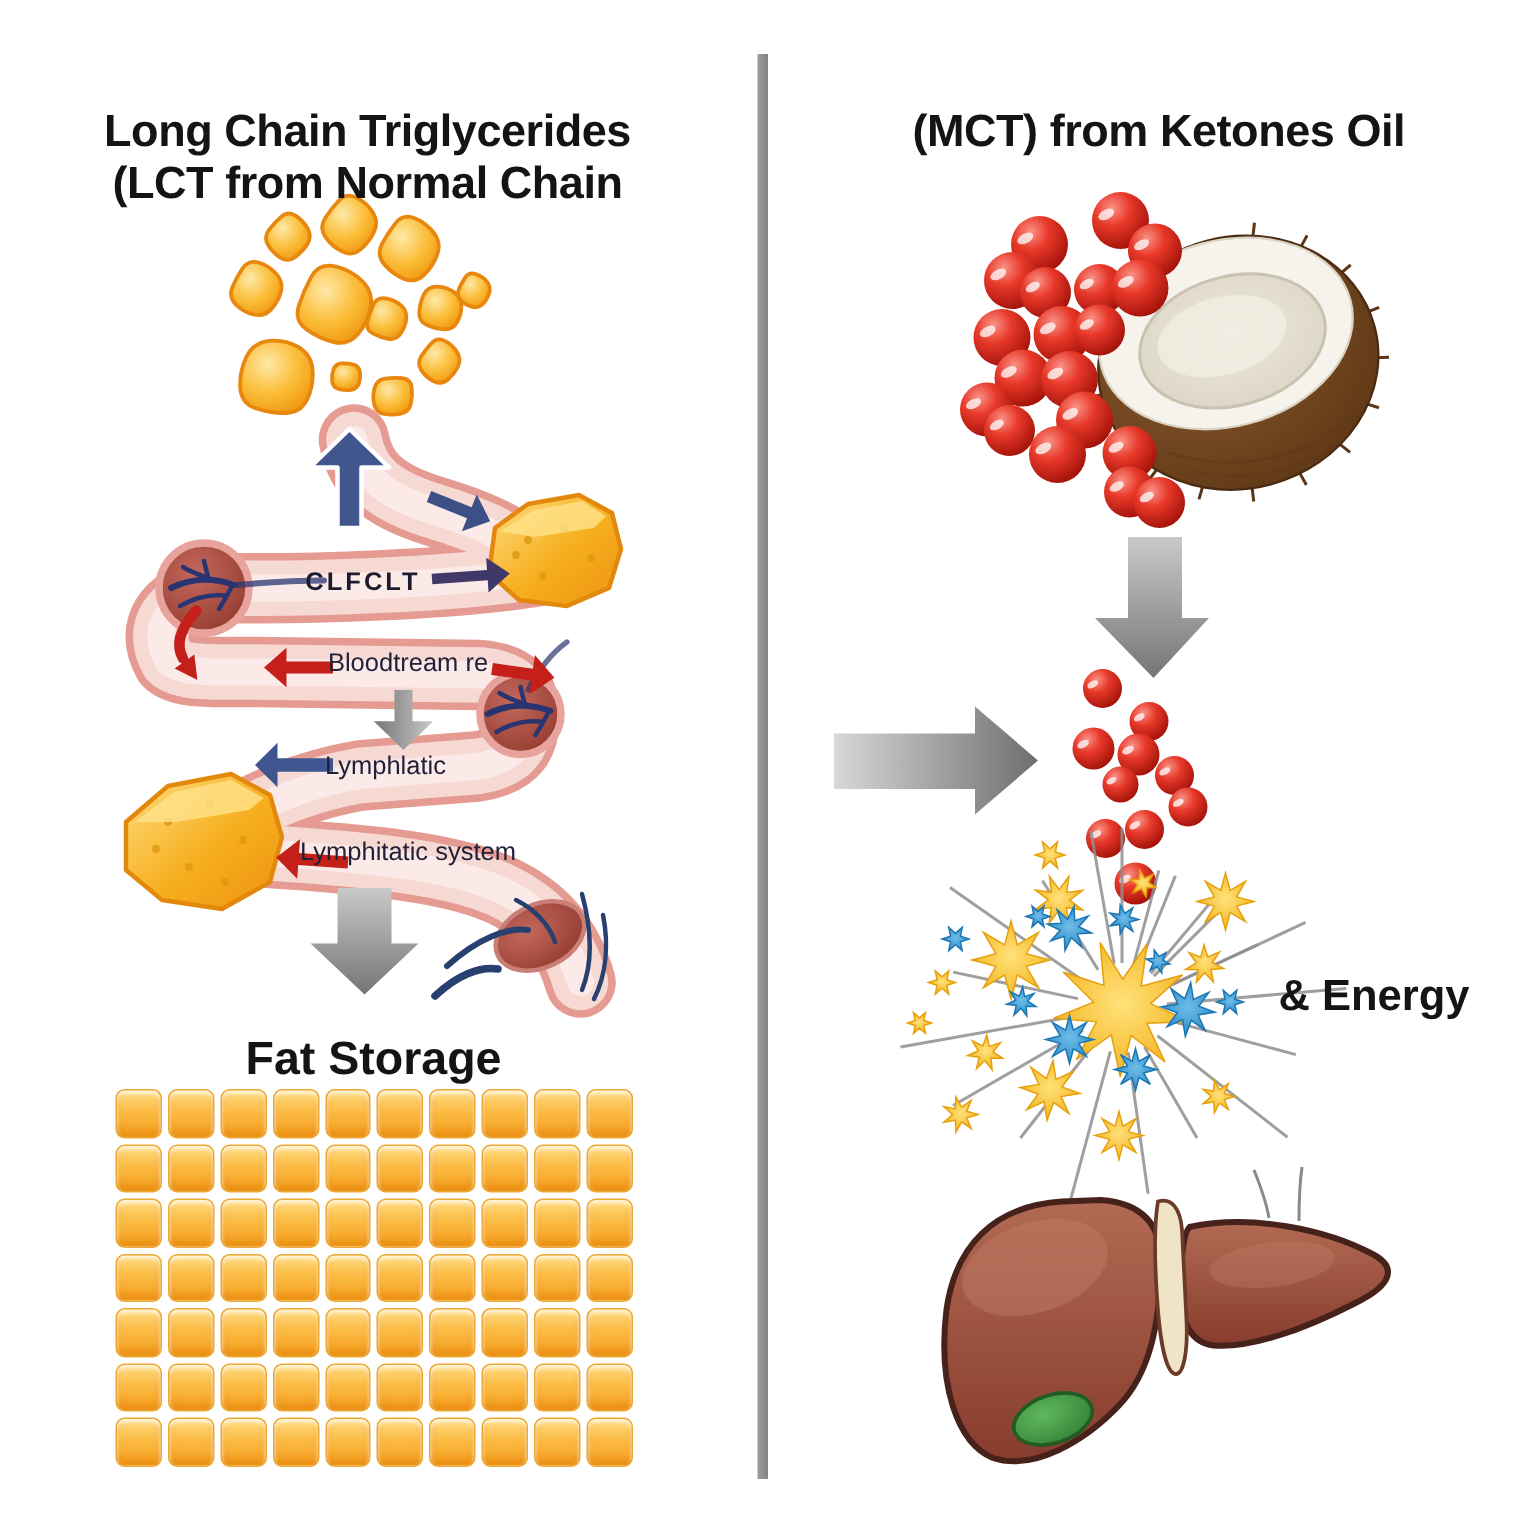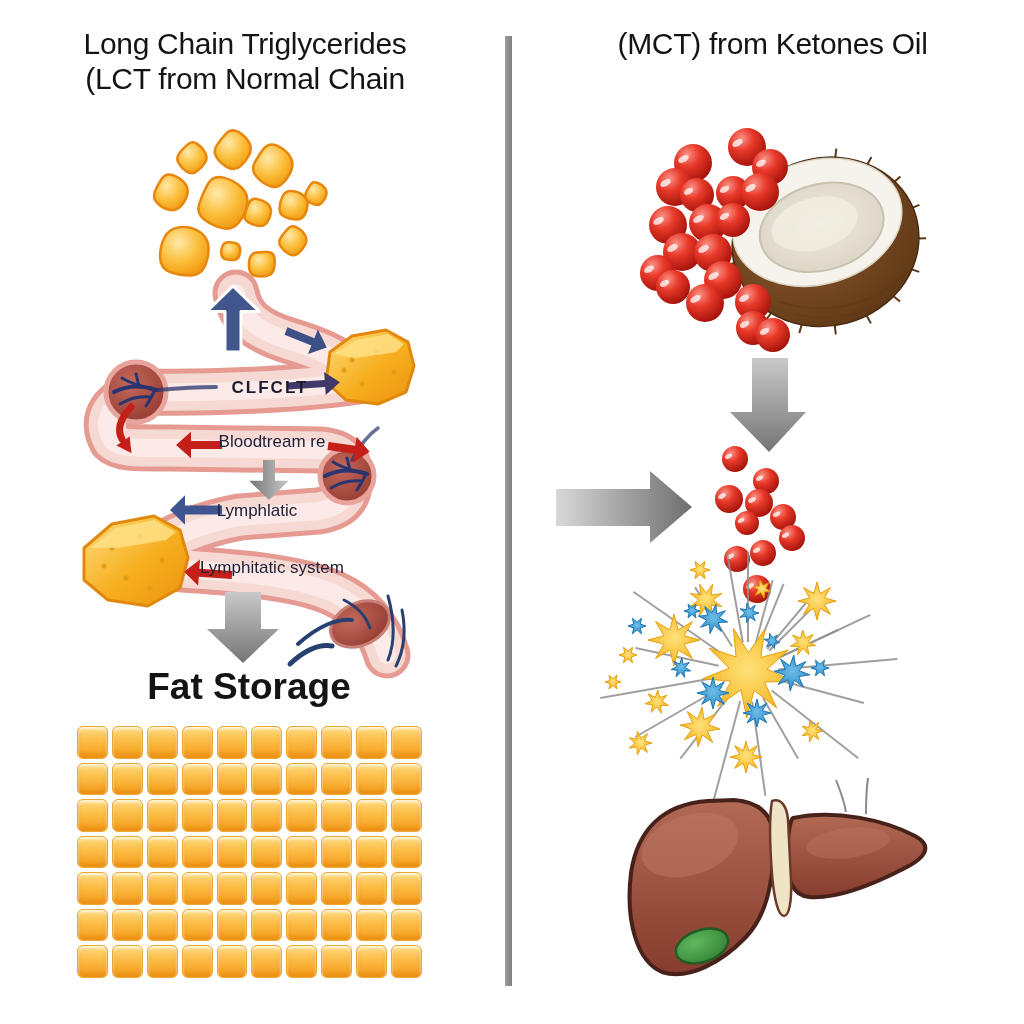--- a/index.html
+++ b/index.html
@@ -1,29 +1,29 @@
 <!DOCTYPE html>
 <html><head>
 <meta charset="utf-8">
 <style>
   html,body{margin:0;padding:0;background:#ffffff;}
   .canvas{position:relative;width:1024px;height:1024px;background:#ffffff;overflow:hidden;
           font-family:"Liberation Sans",sans-serif;}
   #art{position:absolute;left:0;top:0;width:1024px;height:1024px;}
-  .title{position:absolute;text-align:center;font-weight:400;font-size:30px;line-height:1.18;
-         color:#141414;letter-spacing:-0.3px;}
+  .title{position:absolute;text-align:center;font-weight:700;font-size:30px;line-height:1.18;
+         color:#141414;letter-spacing:-0.3px;margin-top:44px;}
   .title-left{left:15px;top:26px;width:460px;}
   .title-right{left:545px;top:26px;width:455px;}
   .tube-label{position:absolute;text-align:center;font-weight:500;font-size:17px;color:#21213a;}
-  .lbl-chylo{left:220px;top:378px;width:100px;letter-spacing:2px;font-weight:600;color:#1c1c2e;}
+  .lbl-chylo{left:192px;top:378px;width:100px;letter-spacing:2px;font-weight:600;color:#1c1c2e;}
   .lbl-lymph{left:202px;top:432px;width:140px;}
   .lbl-blood{left:187px;top:501px;width:140px;}
   .lbl-lymphsys{left:182px;top:558px;width:180px;}
   .big-label{position:absolute;text-align:center;font-weight:700;color:#141414;}
-  .fat-storage{left:119px;top:666px;width:260px;font-size:37px;}
+  .fat-storage{left:119px;top:688px;width:260px;font-size:31px;}
   .ketones{left:835px;top:648px;width:162px;font-size:29px;line-height:1.15;}
   .divider{position:absolute;left:505px;top:36px;width:7px;height:950px;
            background:linear-gradient(90deg,#9d9d9d,#828282);}
   #fatGrid{position:absolute;left:77px;top:726px;width:345px;height:252px;display:grid;gap:4px;}
   .fat-cell{border-radius:6px;border:1px solid #ECA832;
             background:linear-gradient(180deg,#FFDC82 0%,#FBBC45 45%,#F59C1B 100%);
             box-shadow:inset 0 2px 3px rgba(255,255,255,.8), inset 0 -4px 4px rgba(222,128,8,.45);}
 </style>
 </head>
 <body>
@@ -336,20 +336,21 @@
   </div>
 
   <div class="tube-label lbl-chylo">CLFCLT</div>
   <div class="tube-label lbl-lymph">Bloodtream re</div>
   <div class="tube-label lbl-blood">Lymphlatic</div>
   <div class="tube-label lbl-lymphsys">Lymphitatic system</div>
 
   <div class="big-label fat-storage">Fat Storage</div>
 
   <div class="big-label ketones">
+    <div>&amp; Energy</div>
   </div>
 
   <div id="fatGrid" style="grid-template-columns: repeat(10, 1fr); grid-template-rows: repeat(7, 1fr);">
       <div class="fat-cell"></div>
       <div class="fat-cell"></div>
       <div class="fat-cell"></div>
       <div class="fat-cell"></div>
       <div class="fat-cell"></div>
       <div class="fat-cell"></div>
       <div class="fat-cell"></div>

